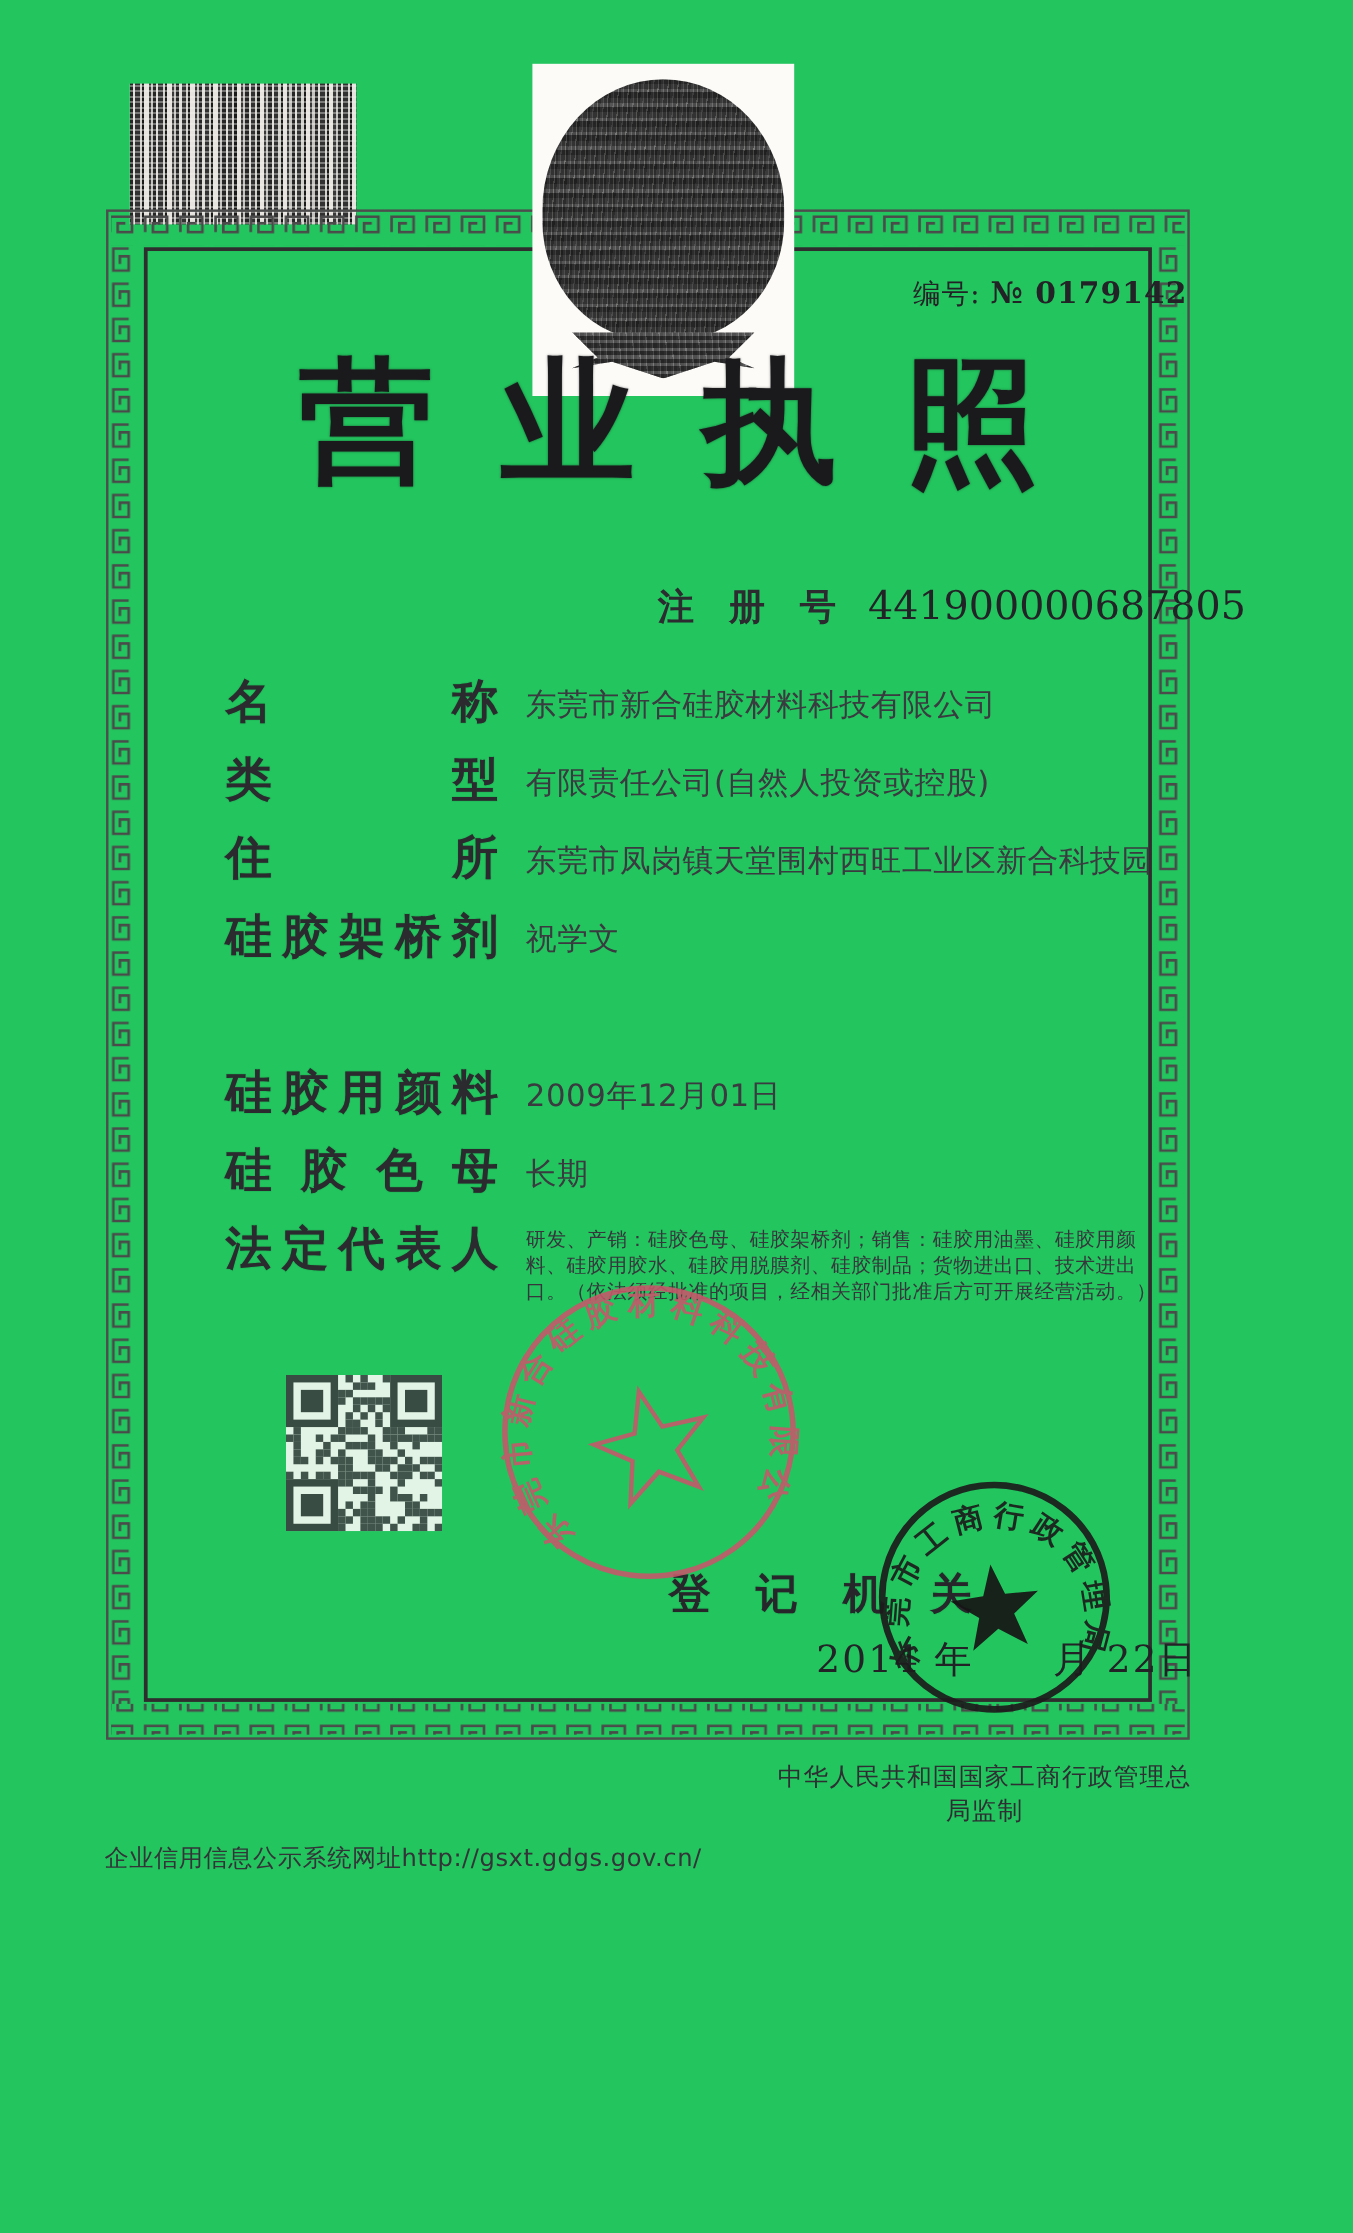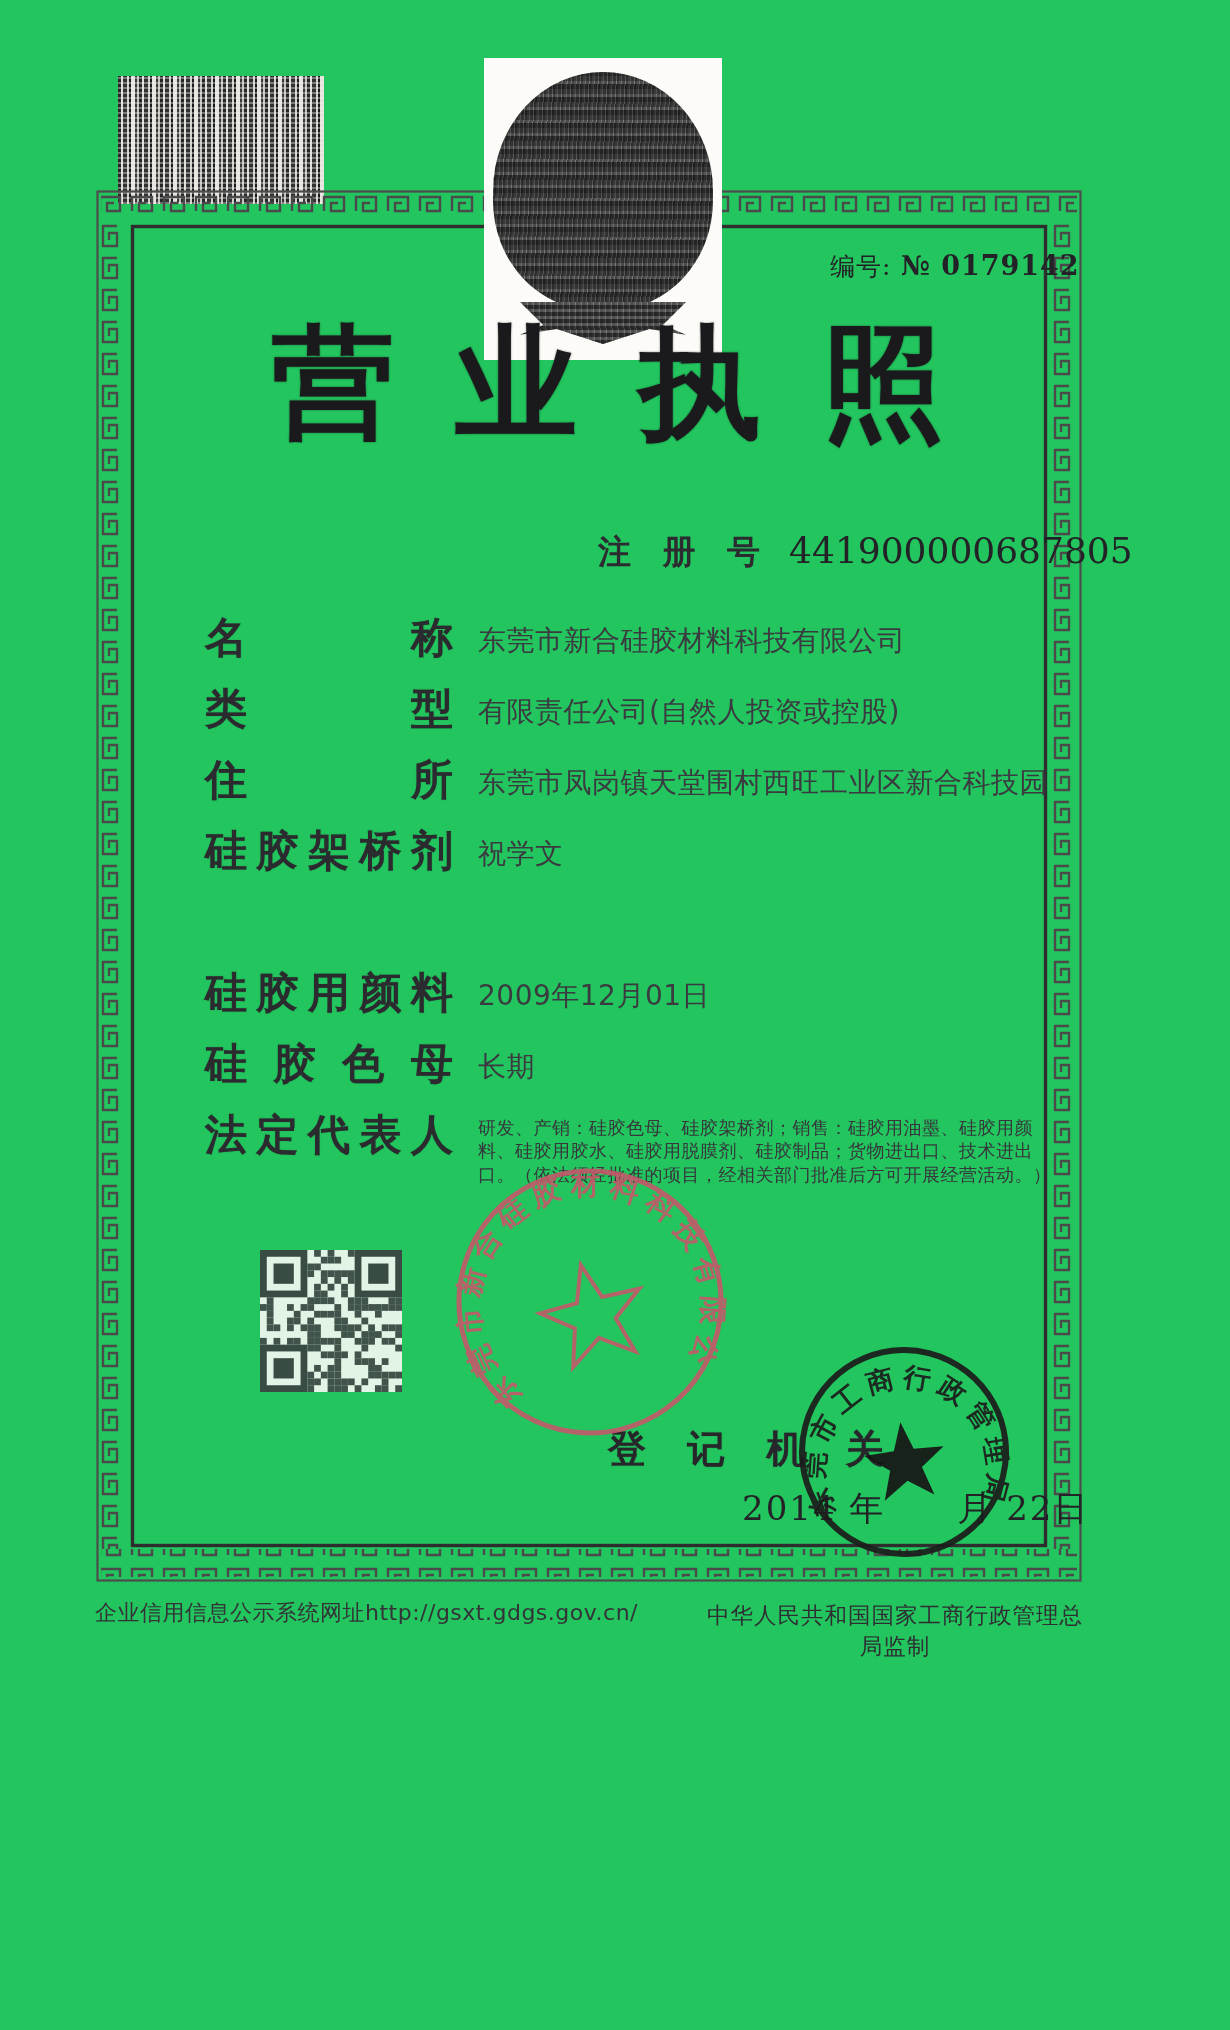--- a/index.html
+++ b/index.html
@@ -76,21 +76,21 @@
   .red-seal{position:absolute;left:448px;top:1160px;width:284px;height:284px;z-index:6;transform:rotate(-14deg);opacity:.88;}
   .black-seal{position:absolute;left:792px;top:1340px;width:224px;height:224px;z-index:7;transform:rotate(-7deg);opacity:.92;}
   
   .registrar{position:absolute;left:608px;top:1424px;z-index:5;
     font-size:38px;font-weight:700;letter-spacing:14px;color:#26262b;white-space:nowrap;
     text-shadow:0 0 1px rgba(40,40,40,.5);}
   .issue-date{position:absolute;left:742px;top:1486px;z-index:5;
     font-family:"DejaVu Serif","Liberation Serif",serif;
     font-size:34px;color:#232327;white-space:nowrap;letter-spacing:2px;}
   
-  .footer-left{position:absolute;left:95px;top:1598px;font-size:22px;color:#333338;letter-spacing:.5px;z-index:4;text-align:center;}
+  .footer-left{position:absolute;left:95px;top:1674px;font-size:22px;color:#333338;letter-spacing:.5px;z-index:4;text-align:center;}
   .footer-right{position:absolute;left:700px;top:1600px;width:390px;text-align:center;font-size:22.5px;color:#2e2e33;letter-spacing:1px;z-index:4;}
 </style>
 </head>
 <body>
 
 <div class="sheet">
 
   <div class="barcode"></div>
 
   <div class="emblem-wrap">

